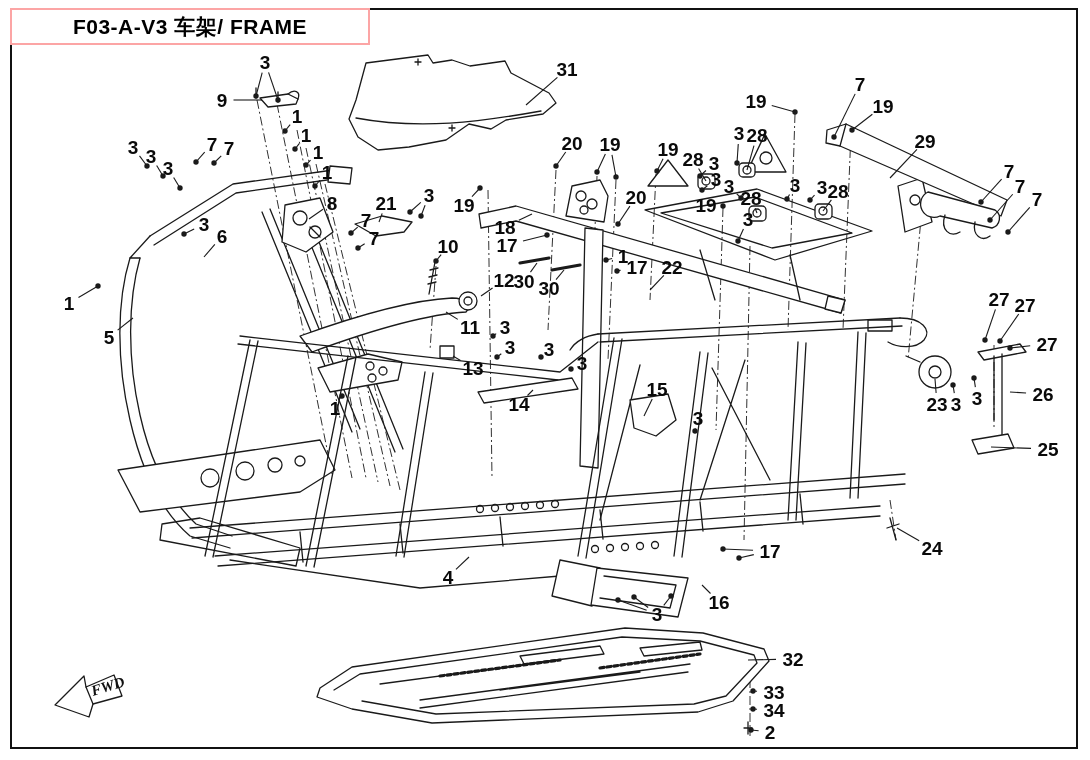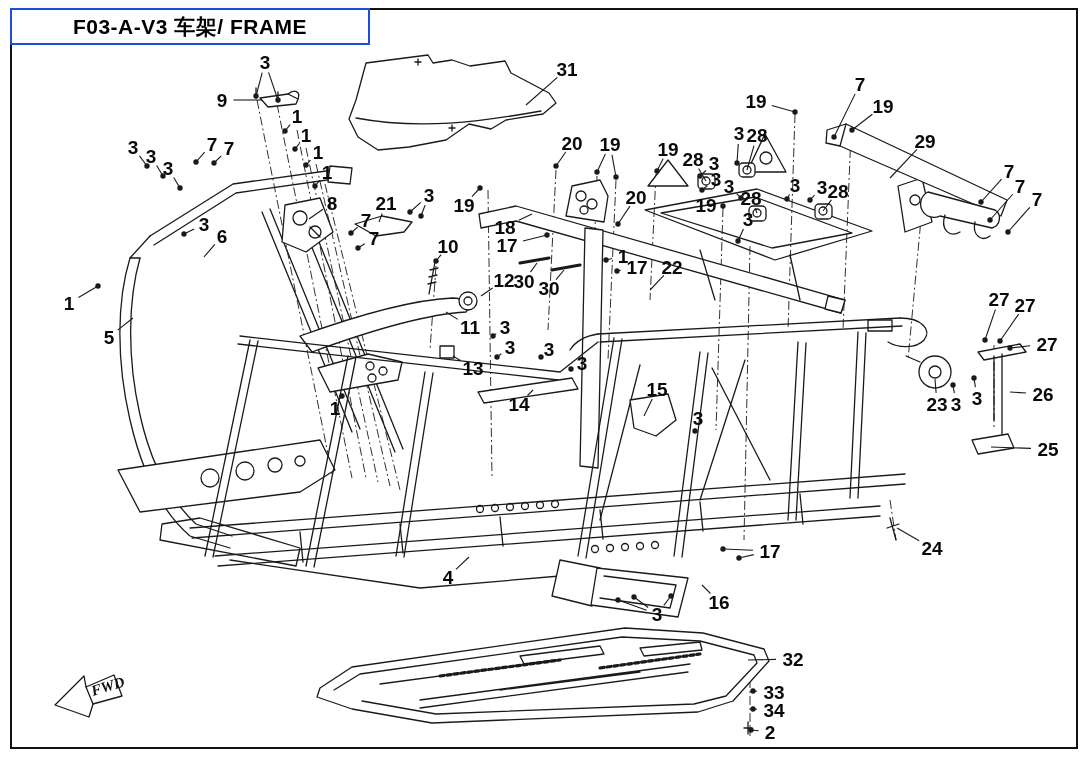--- a/index.html
+++ b/index.html
@@ -6,21 +6,21 @@
   .page{
     position:relative;width:1090px;height:760px;background:#ffffff;
     font-family:"Liberation Sans",sans-serif;overflow:hidden;
   }
   .outer-border{
     position:absolute;left:10px;top:8px;width:1068px;height:741px;
     border:2px solid #111;box-sizing:border-box;
   }
   .title-box{
     position:absolute;left:10px;top:8px;width:360px;height:37px;
-    border:2px solid #1d4ed8;box-sizing:border-box;background:#fff;
+    border:2px solid #fca5a5;box-sizing:border-box;background:#fff;
     display:flex;align-items:center;justify-content:center;
   }
   .title-box span{
     font-weight:bold;font-size:21px;letter-spacing:.5px;color:#000;
     white-space:nowrap;
   }
   svg.art{position:absolute;left:0;top:0;}
   .ln{stroke:#1a1a1a;stroke-width:1.3;fill:none;stroke-linejoin:round;stroke-linecap:round;}
   .lnf{stroke:#1a1a1a;stroke-width:1.3;fill:#ffffff;stroke-linejoin:round;}
   .thick{stroke-width:3.2;}

